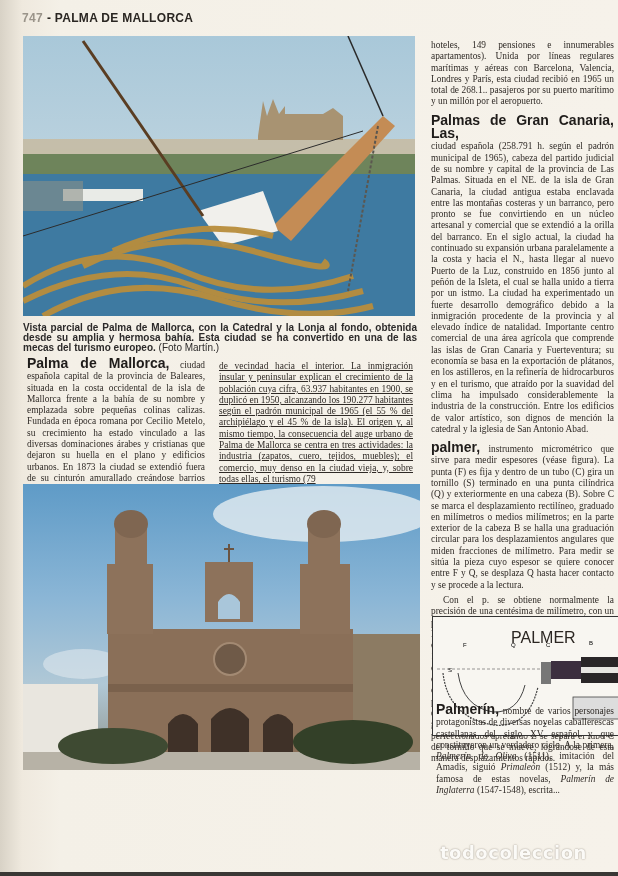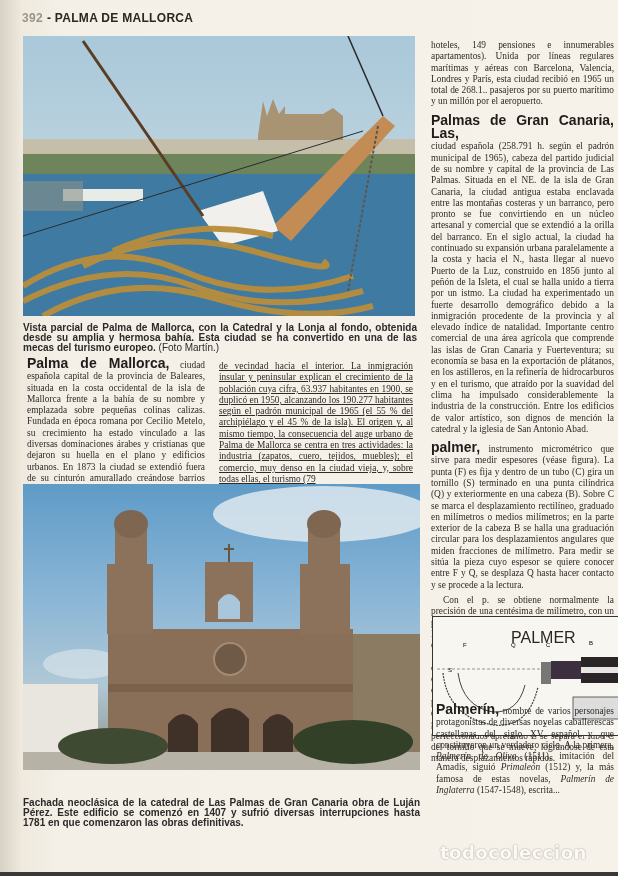--- a/index.html
+++ b/index.html
@@ -22,21 +22,21 @@
   .wm{position:absolute;left:440px;top:842px;font-family:"DejaVu Sans",sans-serif;font-weight:bold;font-size:18px;color:#fbfaf7;letter-spacing:.5px;text-shadow:0 0 2px #b8b1a6,0 0 1px #a49d92;}
   .bottombar{position:absolute;left:0;top:872px;width:618px;height:4px;background:#3a3835;}
   i{font-style:italic;}
 </style>
 </head>
 <body>
 
 <div class="page">
 
   <div class="header">
-    <span class="pg">392</span><span>- </span><span>PALMA DE MALLORCA</span>
+    <span class="pg">747</span><span>- </span><span>PALMA DE MALLORCA</span>
   </div>
 
   <div class="photo photo1">
     <svg width="392" height="280" viewBox="0 0 392 280">
 
       <rect x="0" y="103" width="392" height="38" fill="#c8b99c" opacity=".8"></rect>
       <polygon points="235,100 240,65 244,80 250,63 256,78 262,70 262,78 300,78 310,72 320,80 320,104 235,104" fill="#a89372"></polygon>
       <rect x="0" y="118" width="392" height="22" fill="#5e7a4e" opacity=".85"></rect>
       <rect x="0" y="138" width="392" height="142" fill="#3e7aa1"></rect>
       <rect x="40" y="153" width="80" height="12" fill="#e9ebe7"></rect>
@@ -101,21 +101,20 @@
       <path d="M145,275 L145,240 Q160,220 175,240 L175,275 Z" fill="#3f3128"></path>
       <path d="M188,275 L188,235 Q207,213 226,235 L226,275 Z" fill="#3f3128"></path>
       <path d="M240,275 L240,240 Q255,220 270,240 L270,275 Z" fill="#3f3128"></path>
 
       <rect x="0" y="268" width="397" height="18" fill="#b7b2a6"></rect>
       <ellipse cx="90" cy="262" rx="55" ry="18" fill="#3e4a32"></ellipse>
       <ellipse cx="330" cy="258" rx="60" ry="22" fill="#334028"></ellipse>
     </svg>
   </div>
 
-  <div class="caption cap2">Fachada neoclásica de la catedral de Las Palmas de Gran Canaria obra de Luján Pérez. Este edificio se comenzó en 1407 y sufrió diversas interrupciones hasta 1781 en que comenzaron las obras definitivas.</div>
 
   <div class="col" style="left:427px;top:36px;width:191px;">
     <p>hoteles, 149 pensiones e innumerables apartamentos). Unida por líneas regulares marítimas y aéreas con Barcelona, Valencia, Londres y París, esta ciudad recibió en 1965 un total de 268.1.. pasajeros por su puerto marítimo y un millón por el aeropuerto.</p>
     <p style="margin-top:7px;"><span class="head-term">Palmas de Gran Canaria, Las,</span><br><span>ciudad española (258.791 h. según el padrón municipal de 1965), cabeza del partido judicial de su nombre y capital de la provincia de Las Palmas. Situada en el NE. de la isla de Gran Canaria, la ciudad antigua estaba enclavada entre las montañas costeras y un barranco, pero pronto se fue convirtiendo en un núcleo artesanal y comercial que se extendió a la orilla del barranco. En el siglo actual, la ciudad ha continuado su expansión urbana paralelamente a la costa y hacia el N., hasta llegar al nuevo Puerto de la Luz, construido en 1856 junto al peñón de la Isleta, el cual se halla unido a tierra por un istmo. La ciudad ha experimentado un fuerte desarrollo demográfico debido a la inmigración procedente de la provincia y al elevado índice de natalidad. Importante centro comercial de una área agrícola que comprende las islas de Gran Canaria y Fuerteventura; su economía se basa en la exportación de plátanos, en los astilleros, en la refinería de hidrocarburos y en el turismo, que atraído por la suavidad del clima ha impulsado considerablemente la industria de la construcción. Entre los edificios de valor artístico, son dignos de mención la catedral y la iglesia de San Antonio Abad.</span></p>
     <p style="margin-top:7px;"><span class="head-term">palmer,</span> <span>instrumento micrométrico que sirve para medir espesores (véase figura). La punta (F) es fija y dentro de un tubo (C) gira un tornillo (S) terminado en una punta cilíndrica (Q) y exteriormente en una cabeza (B). Sobre C se marca el desplazamiento rectilíneo, graduado en milímetros o medios milímetros; en la parte exterior de la cabeza B se halla una graduación circular para los desplazamientos angulares que miden fracciones de milímetro. Para medir se sitúa la pieza cuyo espesor se quiere conocer entre F y Q, se desplaza Q hasta hacer contacto y se procede a la lectura.</span></p>
     <p style="text-indent:12px;">Con el p. se obtiene normalmente la precisión de una centésima de milímetro, con un paso de tornillo de medio milímetro y la cabeza B graduada en 50 partes. Los p. tienen aberturas de 0 a 10 mm, de 0 a 25 y así, de 25 en 25, hasta 150 mm. El desplazamiento del puntual Q no debe superar los 25 mm, porque en un recorrido demasiado largo no podría determinarse la oscilación. Para eliminar los errores producidos por el uso se oprime un botón Z conectado a un engranaje desacoplable, a un embrague o a un gatillo de muelle. En los tipos más perfeccionados apretando Z se separa el tubo C del tornillo que se mueve, lográndose de esta manera desplazamientos rápidos.</p>
   </div>
 
   <div class="diagram">
     <div class="title">PALMER</div>

